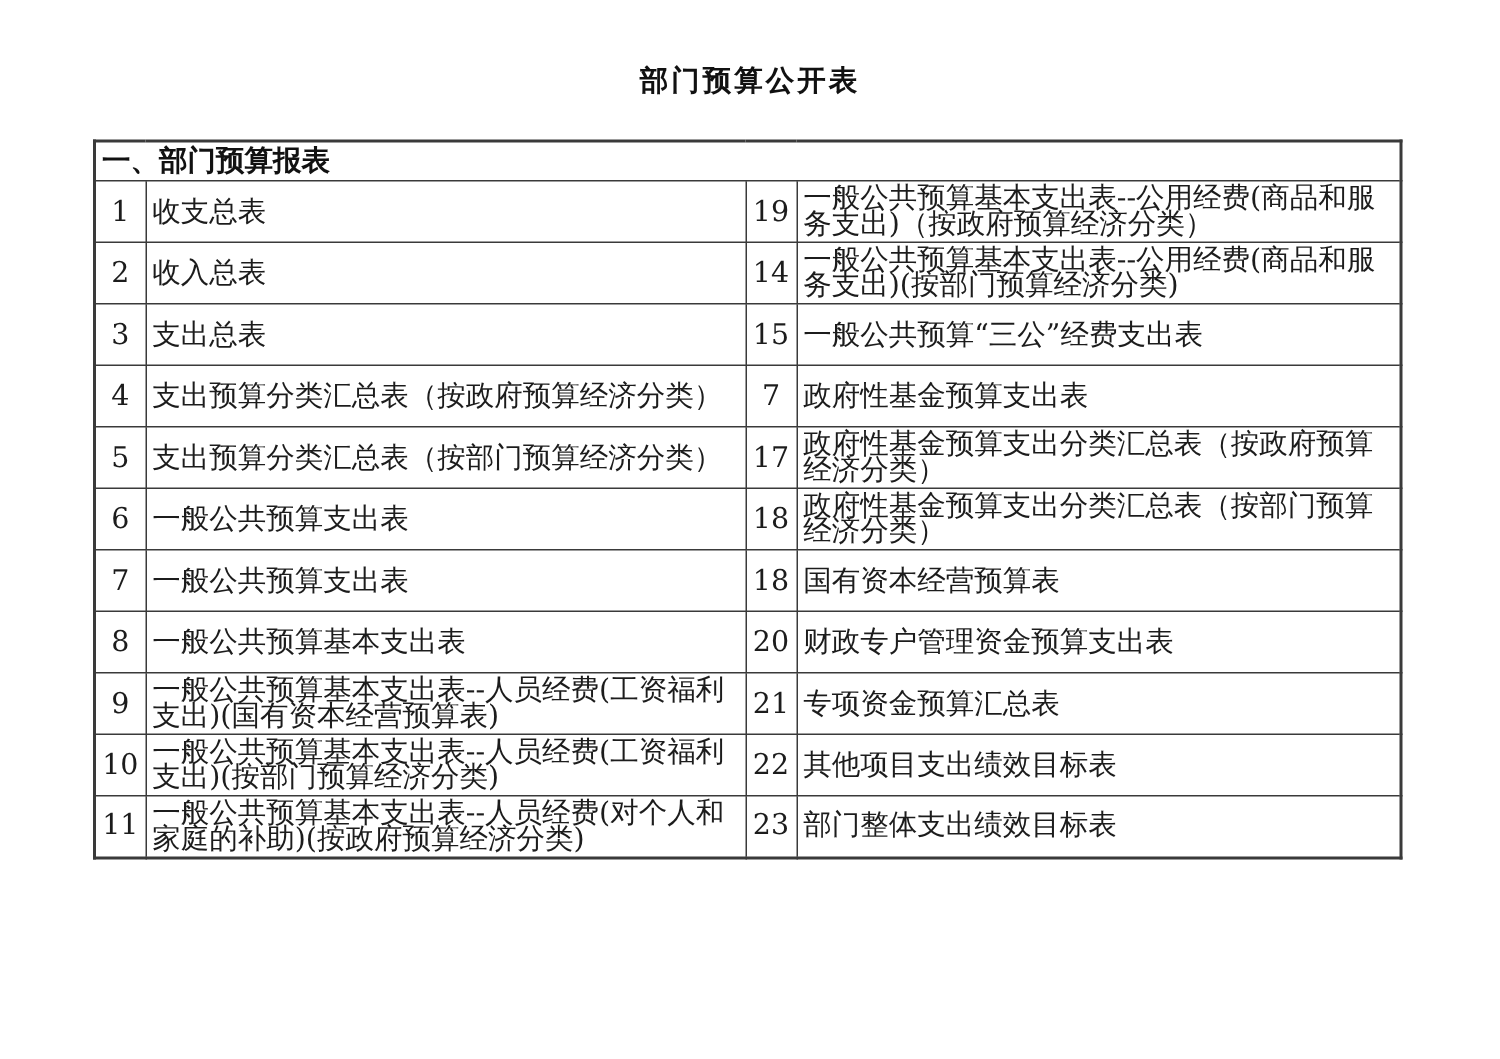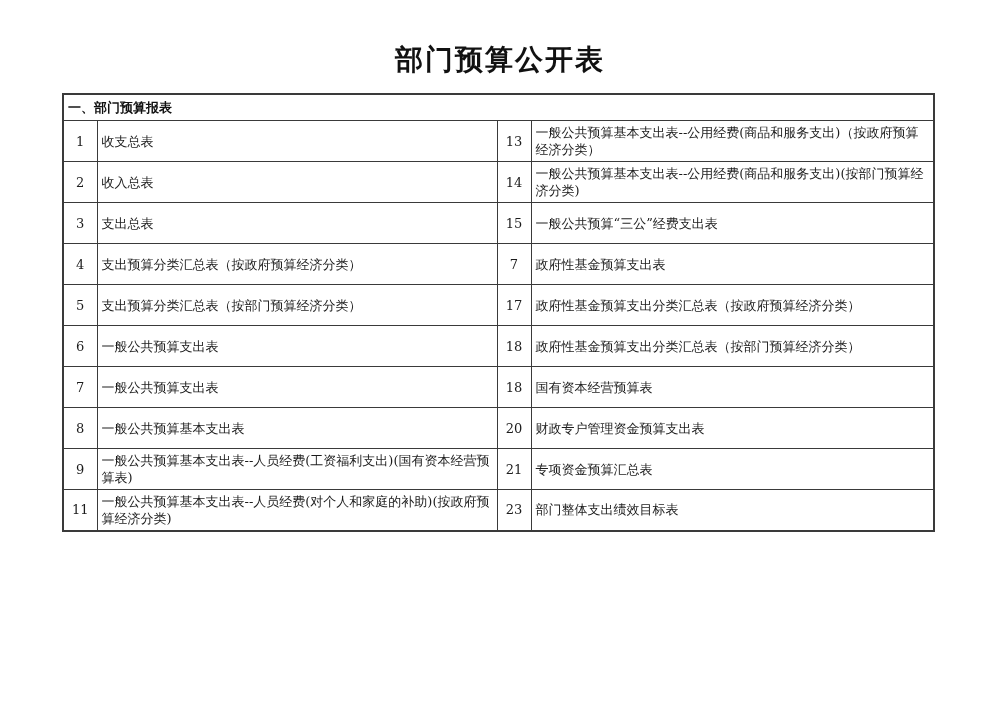--- a/index.html
+++ b/index.html
@@ -15,37 +15,37 @@
     font-family: "DejaVu Serif", "Liberation Serif", serif;
     color: #1c1c1c;
     overflow: hidden;
   }
   .doc-title {
     position: absolute;
     top: 41px;
     left: 0;
     width: 100%;
     text-align: center;
-    font-size: 28px;
+    font-size: 19px;
     font-weight: 700;
     letter-spacing: 2px;
     color: #111111;
   }
   table.report-table {
     position: absolute;
     left: 62px;
     top: 93px;
     width: 871px;
     table-layout: fixed;
     border-collapse: collapse;
     border: 2px solid #3a3a3a;
   }
   table.report-table td {
     border: 1px solid #3a3a3a;
-    font-size: 13px;
+    font-size: 19px;
     line-height: 17px;
     vertical-align: middle;
     overflow: hidden;
   }
   td.section-header {
     height: 21px;
     font-family: "DejaVu Sans", "Liberation Sans", sans-serif;
     font-weight: 700;
     font-size: 12.5px;
     padding: 2px 4px;
@@ -78,21 +78,21 @@
       <col style="width:403px">
     </colgroup>
     <tbody>
       <tr>
         <td class="section-header" colspan="4">一、部门预算报表</td>
       </tr>
 
       <tr class="data-row">
         <td class="num">1</td>
         <td class="title-cell">收支总表</td>
-        <td class="num">13</td>
+        <td class="num">19</td>
         <td class="title-cell">一般公共预算基本支出表--公用经费(商品和服务支出)（按政府预算经济分类）</td>
       </tr>
 
       <tr class="data-row">
         <td class="num">2</td>
         <td class="title-cell">收入总表</td>
         <td class="num">14</td>
         <td class="title-cell">一般公共预算基本支出表--公用经费(商品和服务支出)(按部门预算经济分类)</td>
       </tr>
 
@@ -138,20 +138,26 @@
         <td class="title-cell">财政专户管理资金预算支出表</td>
       </tr>
 
       <tr class="data-row">
         <td class="num">9</td>
         <td class="title-cell">一般公共预算基本支出表--人员经费(工资福利支出)(国有资本经营预算表)</td>
         <td class="num">21</td>
         <td class="title-cell">专项资金预算汇总表</td>
       </tr>
 
+      <tr class="data-row">
+        <td class="num">10</td>
+        <td class="title-cell">一般公共预算基本支出表--人员经费(工资福利支出)(按部门预算经济分类)</td>
+        <td class="num">22</td>
+        <td class="title-cell">其他项目支出绩效目标表</td>
+      </tr>
 
       <tr class="data-row">
         <td class="num">11</td>
         <td class="title-cell">一般公共预算基本支出表--人员经费(对个人和家庭的补助)(按政府预算经济分类)</td>
         <td class="num">23</td>
         <td class="title-cell">部门整体支出绩效目标表</td>
       </tr>
 
 
     </tbody>

